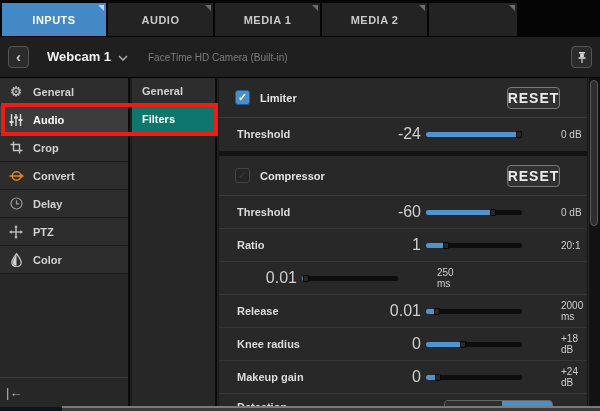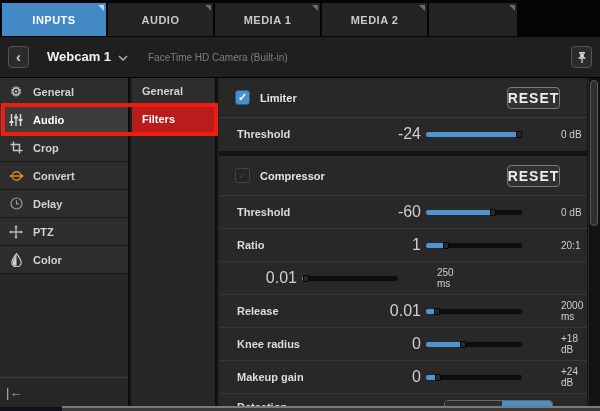--- a/index.html
+++ b/index.html
@@ -57,21 +57,21 @@
     padding-left:6px; color:#b5b5b5; font-size:13px;
   }
 
   
   .subnav { position:absolute; left:132px; top:78px; width:85px; bottom:0; background:#272727; border-right:2px solid #0c0c0c; }
   .subnav-item {
     height:27px; background:#2d2d2d; border-bottom:1px solid #1a1a1a;
     display:flex; align-items:center; padding-left:10px;
     color:#d2d2d2; font-size:11px; font-weight:bold;
   }
-  .subnav-item.selected { height:28px; background:#b91c1c; color:#fff; }
+  .subnav-item.selected { height:28px; background:#0f766e; color:#fff; }
 
   
   .annotation-box {
     position:absolute; left:1px; top:103px; width:217px; height:33px;
     border:4px solid #ee1c12; z-index:60; pointer-events:none;
   }
 
   
   .main { position:absolute; left:219px; top:78px; right:0; bottom:4px; background:#141414; overflow:hidden; }
   .section { position:absolute; left:0; right:13px; background:#282828; }

